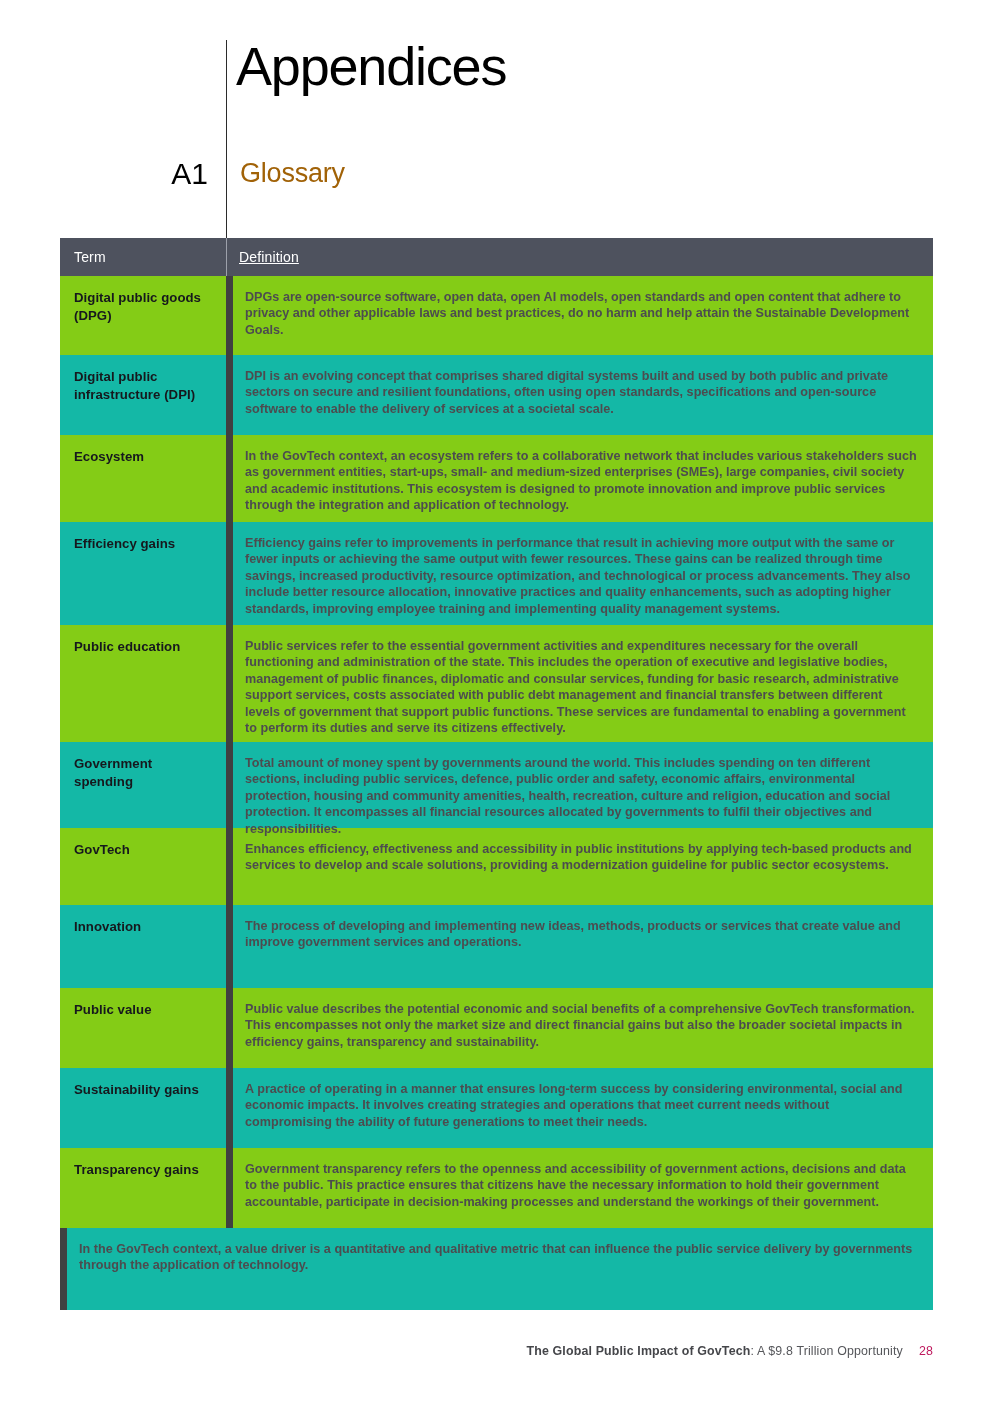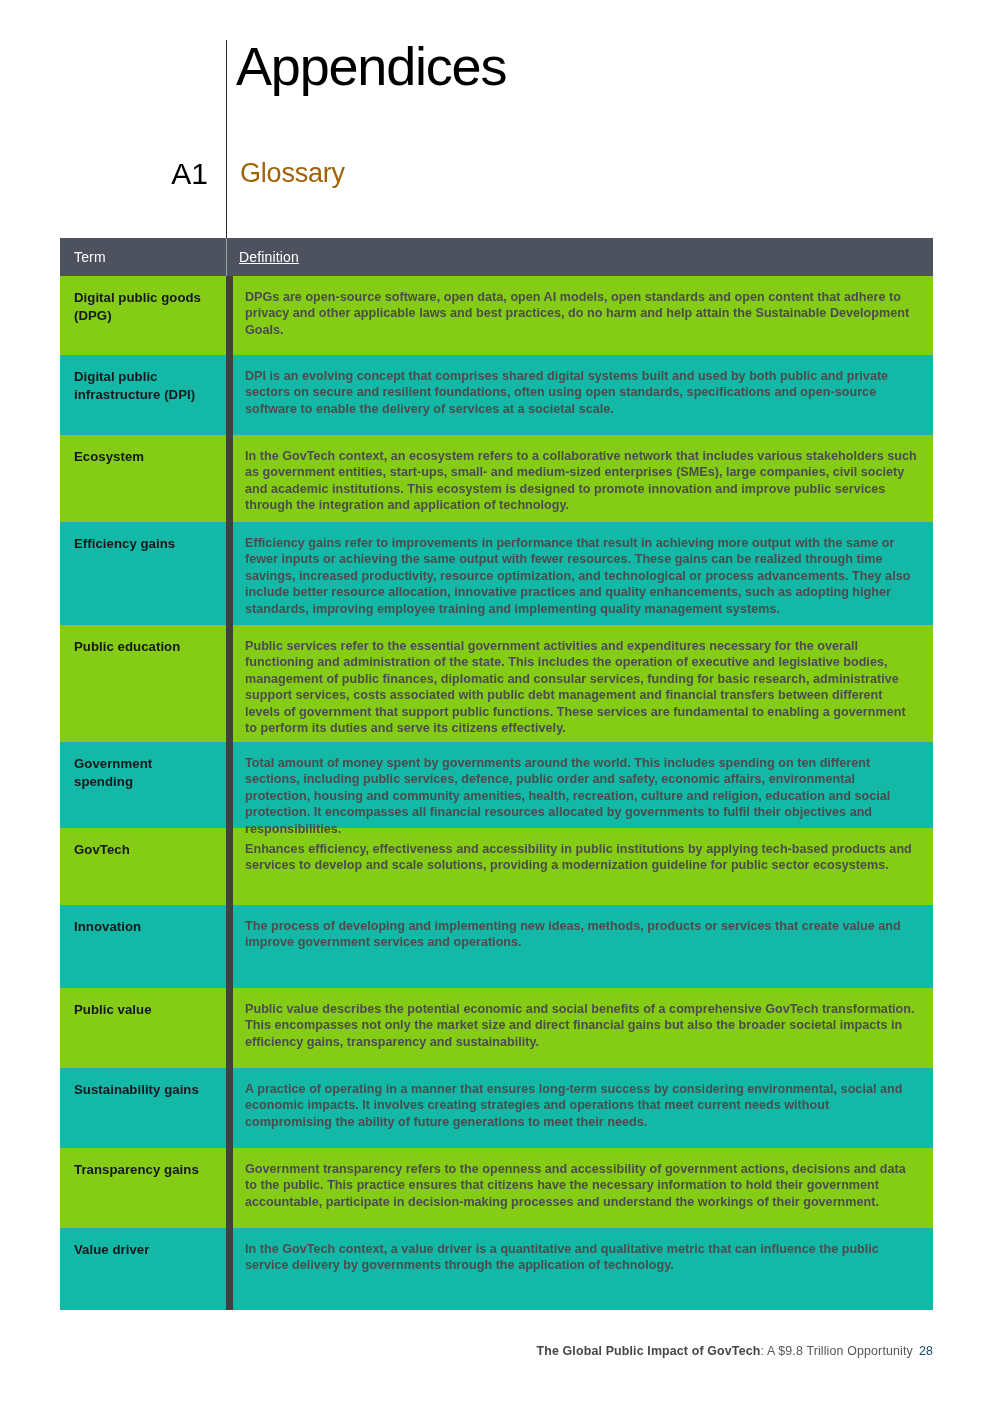--- a/index.html
+++ b/index.html
@@ -131,21 +131,21 @@
     padding-right: 59px;
     box-sizing: border-box;
     font-size: 12.4px;
     line-height: 18px;
     color: #55565a;
     letter-spacing: 0.15px;
     white-space: nowrap;
   }
   .footer-title { font-weight: 700; color: #45464a; }
   .footer-rest  { font-weight: 400; text-align: center; }
-  .footer-page  { font-weight: 400; color: #0c4a6e; margin-left: 6px; }
+  .footer-page  { font-weight: 400; color: #be185d; margin-left: 16px; }
 </style>
 </head>
 <body>
 
 <div class="page-head">
   <div class="head-rule"></div>
   <div class="doc-title">Appendices</div>
   <div class="section-number">A1</div>
   <div class="section-title">Glossary</div>
 </div>
@@ -206,21 +206,20 @@
     <div class="g-term">Sustainability gains</div>
     <div class="g-def">A practice of operating in a manner that ensures long-term success by considering environmental, social and economic impacts. It involves creating strategies and operations that meet current needs without compromising the ability of future generations to meet their needs.</div>
   </div>
 
   <div class="g-row plain" style="height:80px">
     <div class="g-term">Transparency gains</div>
     <div class="g-def">Government transparency refers to the openness and accessibility of government actions, decisions and data to the public. This practice ensures that citizens have the necessary information to hold their government accountable, participate in decision-making processes and understand the workings of their government.</div>
   </div>
 
   <div class="g-row shade" style="height:82px">
-    <div class="g-term">Value driver</div>
     <div class="g-def">In the GovTech context, a value driver is a quantitative and qualitative metric that can influence the public service delivery by governments through the application of technology.</div>
   </div>
 
 </div>
 
 <div class="page-footer">
   <span class="footer-title">The Global Public Impact of GovTech</span><span class="footer-rest">: A $9.8 Trillion Opportunity</span><span class="footer-page">28</span>
 </div>
 
 </body></html>

